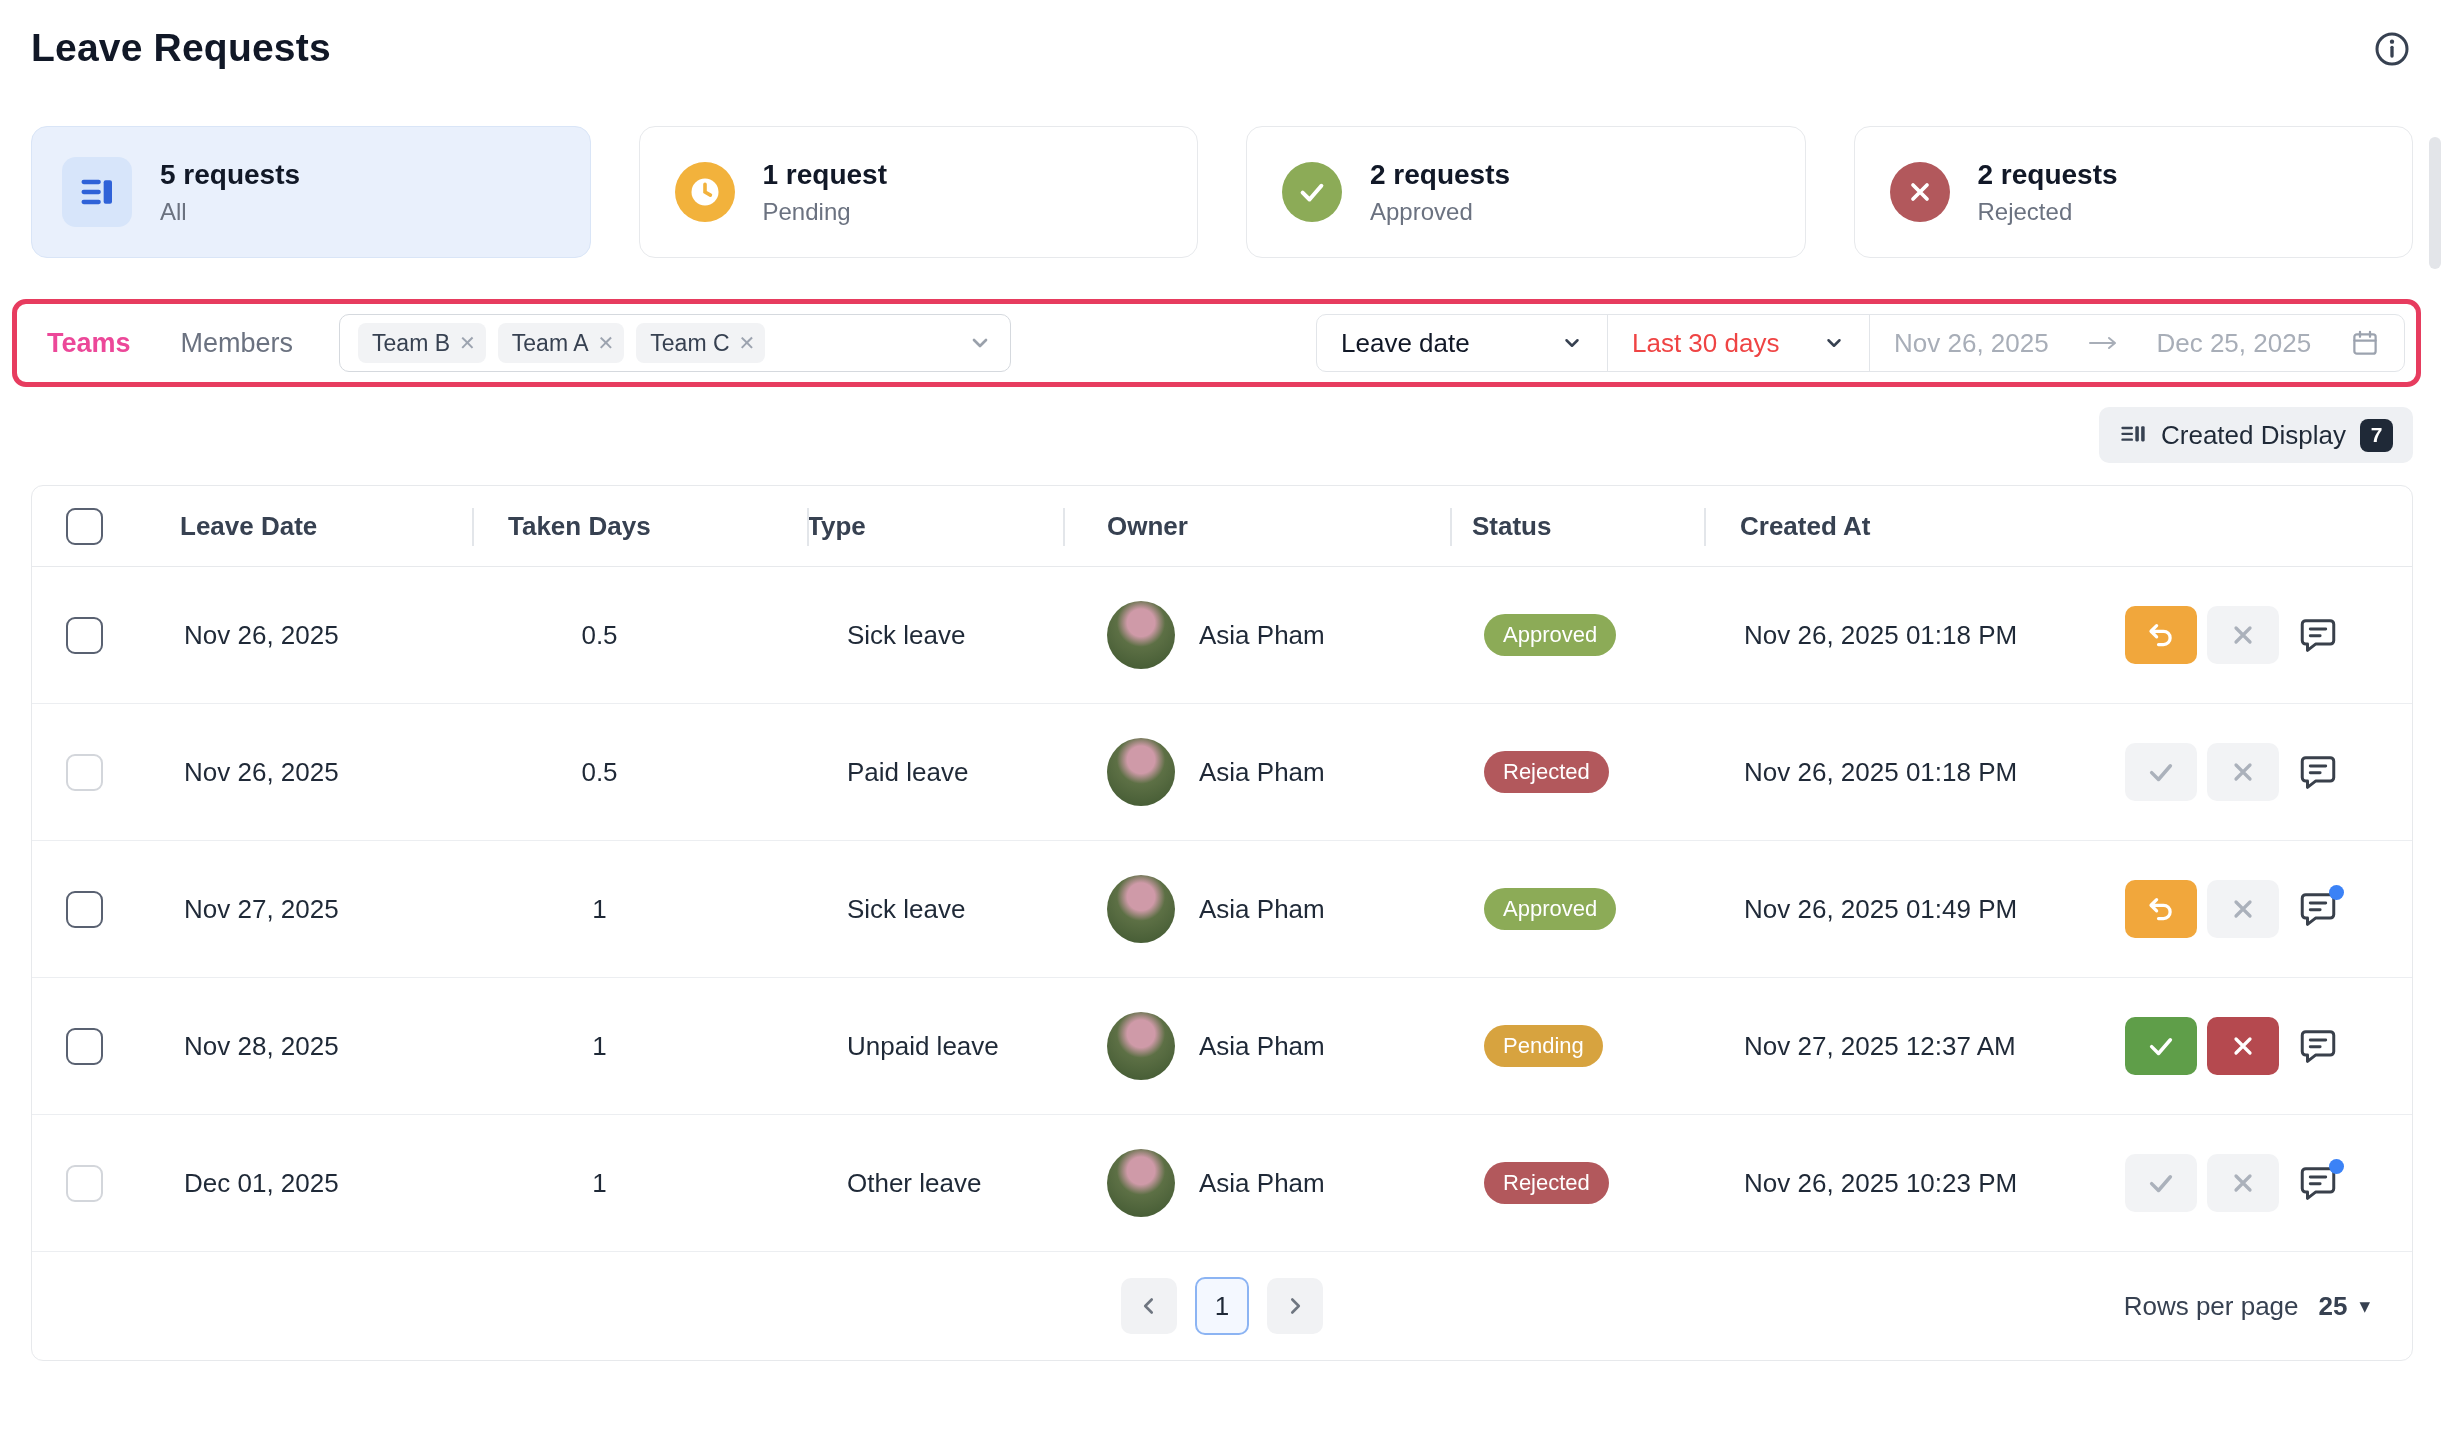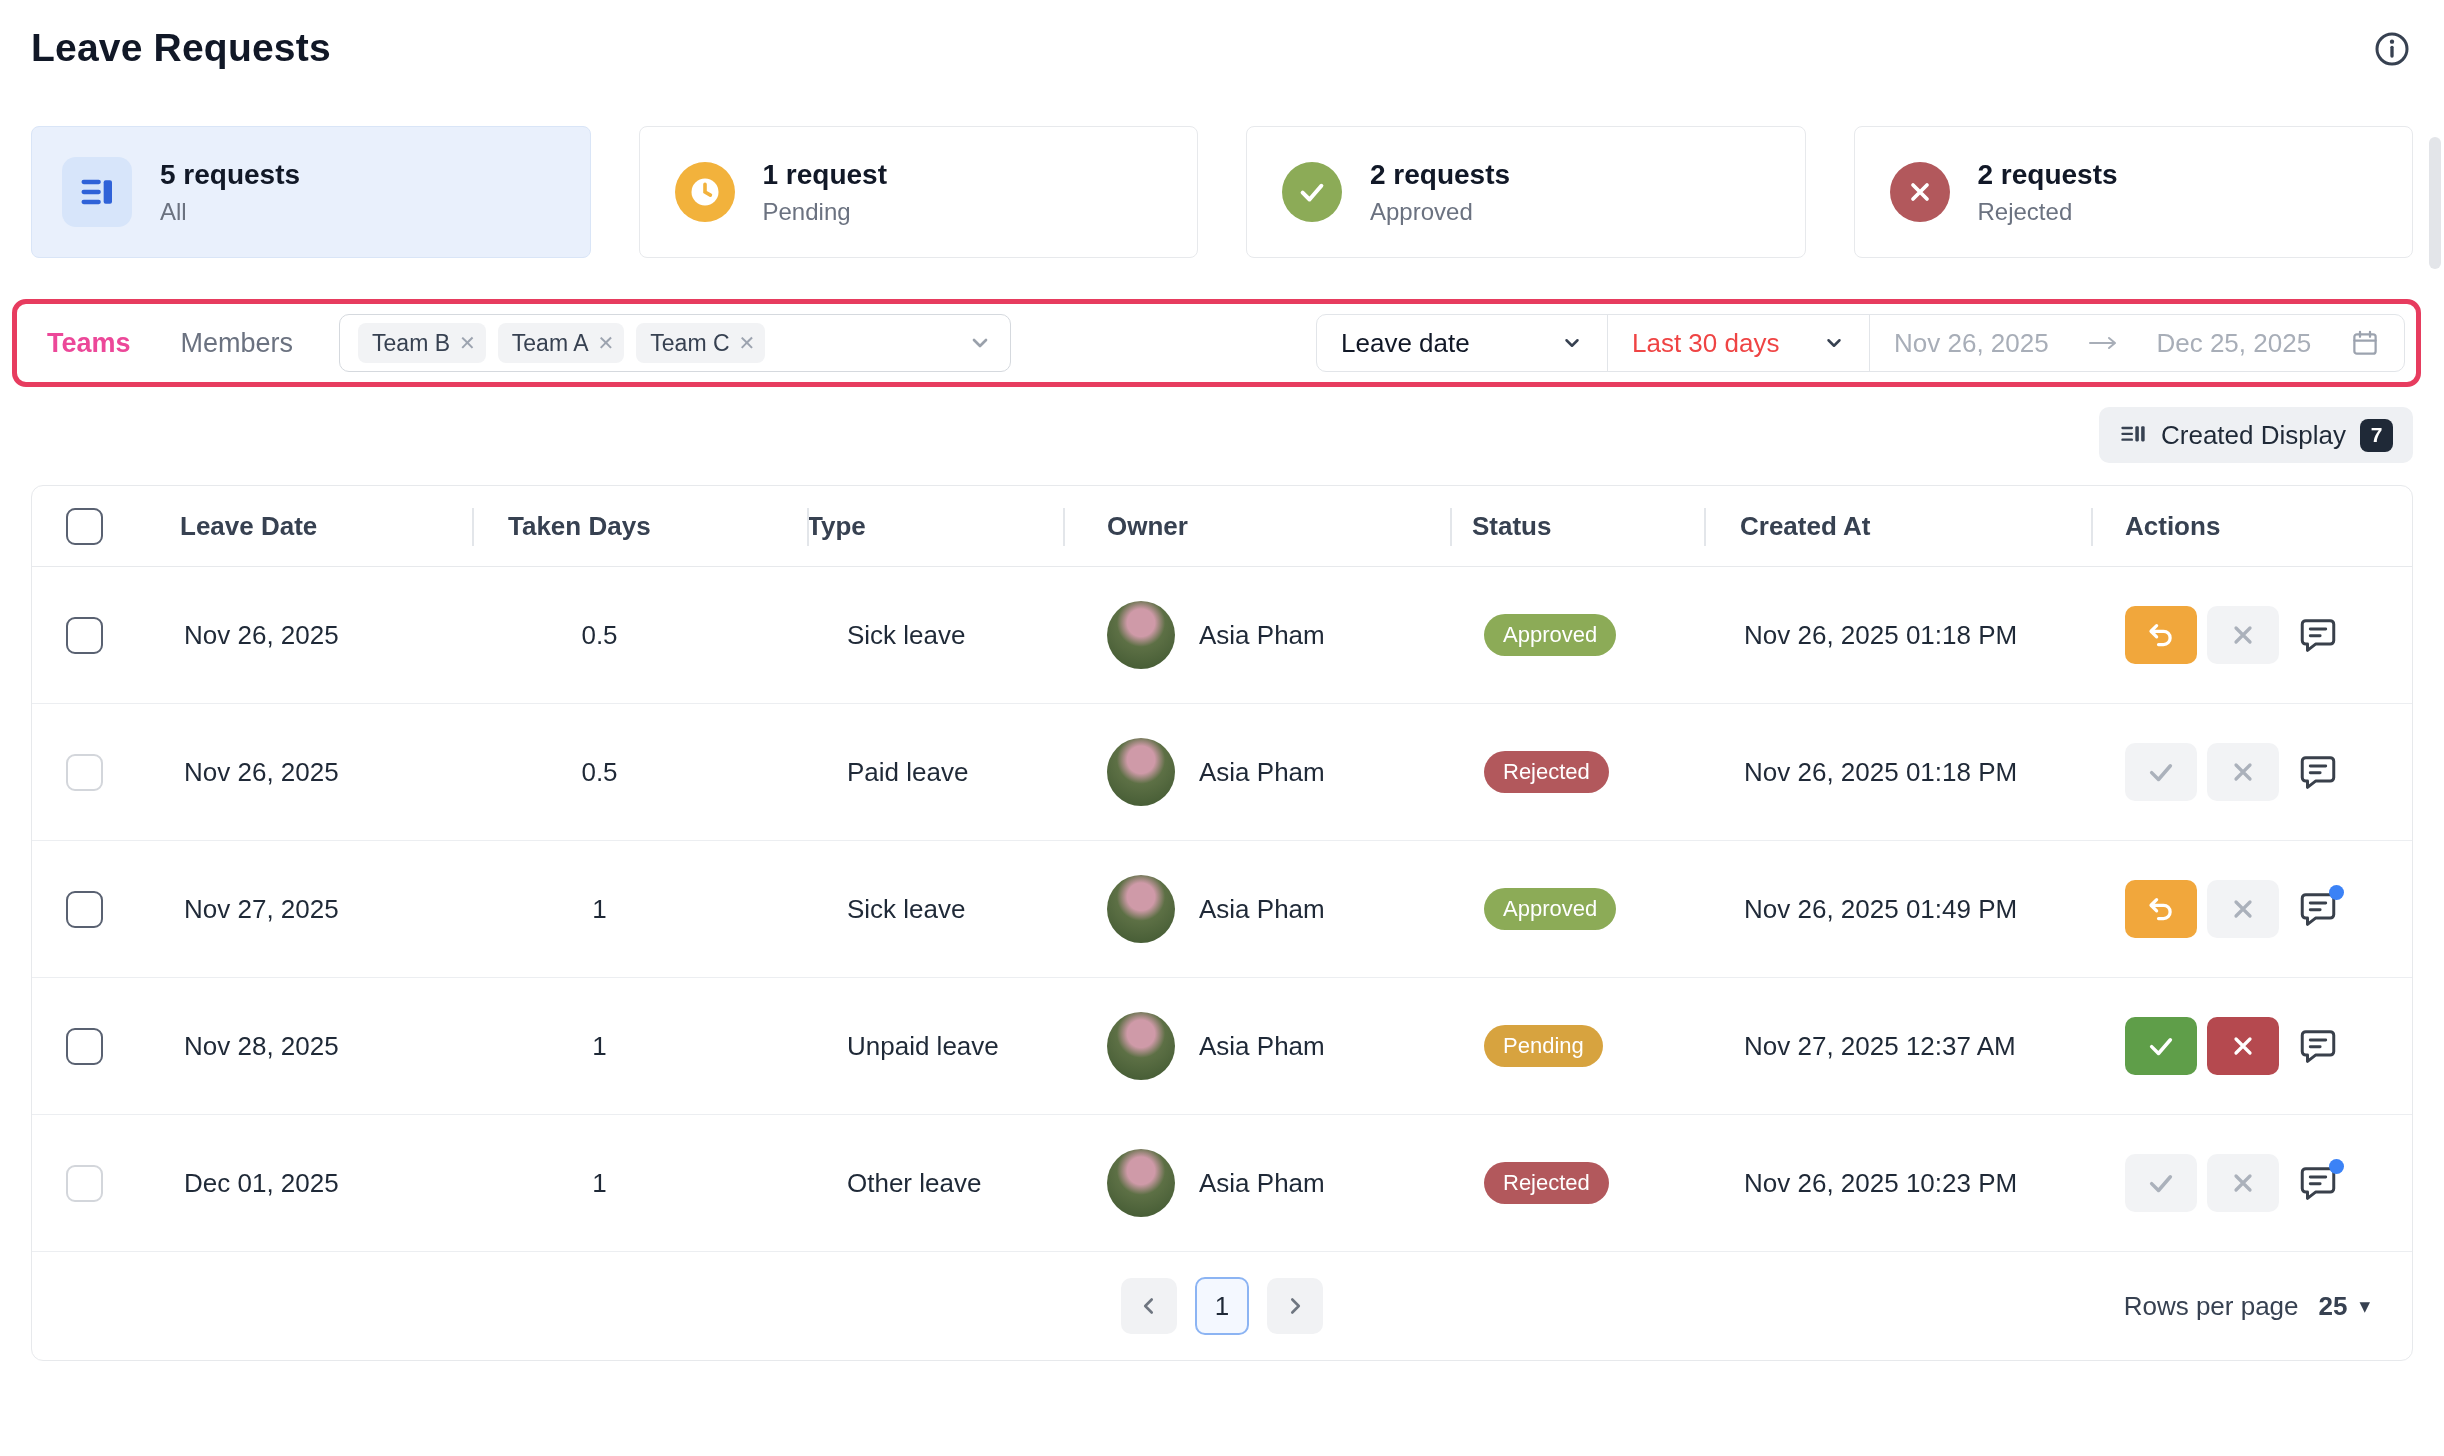--- a/index.html
+++ b/index.html
@@ -10,21 +10,21 @@
   }
   .page { width: 2444px; height: 1456px; padding: 26px 31px 0; position: relative; }
 
   
   .topbar { display: flex; justify-content: space-between; align-items: flex-start; height: 66px; }
   .title { font-size: 39px; font-weight: 800; color: #111827; letter-spacing: .2px; }
   .info-btn { width: 42px; height: 42px; display:flex; align-items:center; justify-content:center; cursor:pointer; margin-top:2px; }
 
   
   .cards { display: flex; gap: 48px; margin-top: 34px; }
-  .card { flex: 1; height: 132px; border: 1px solid #e7e9ec; border-radius: 8px; background:#fff;
+  .card { flex: 1; height: 132px; border: 1px solid #e7e9ec; border-radius: 16px; background:#fff;
           display: flex; align-items: center; padding-left: 30px; cursor: pointer; }
   .card.selected { background: #e9f0fc; border-color: #d9e5f7; }
   .tile { width: 70px; height: 70px; border-radius: 14px; background: #d7e5fa; display:flex; align-items:center; justify-content:center; flex-shrink:0; }
   .circ { width: 60px; height: 60px; border-radius: 50%; display:flex; align-items:center; justify-content:center; flex-shrink:0; margin-left:5px; }
   .circ.pending { background:#f2b23c; }
   .circ.approved { background:#8cab57; }
   .circ.rejected { background:#b2585c; }
   .card-text { margin-left: 28px; }
   .card-count { font-size: 28px; font-weight: 700; color:#111827; }
   .card-label { font-size: 24px; color:#6b7280; margin-top: 7px; }
@@ -255,21 +255,20 @@
     <div class="thead">
       <div class="th cw0 h-check">
           <span class="checkbox"></span>
         </div>
       <div class="th cw1 h-date">Leave Date</div>
       <div class="th cw2 h-taken sep">Taken Days</div>
       <div class="th cw3 h-type sep">Type</div>
       <div class="th cw4 h-owner sep">Owner</div>
       <div class="th cw5 h-status sep">Status</div>
       <div class="th cw6 h-created sep">Created At</div>
-      <div class="th cw7 h-actions sep">Actions</div>
     </div>
 
     <div class="tr">
       <div class="td cw0 c-check">
           <span class="checkbox"></span>
         </div>
       <div class="td cw1 c-date">Nov 26, 2025</div>
       <div class="td cw2 c-taken">0.5</div>
       <div class="td cw3 c-type">Sick leave</div>
       <div class="td cw4 c-owner">

